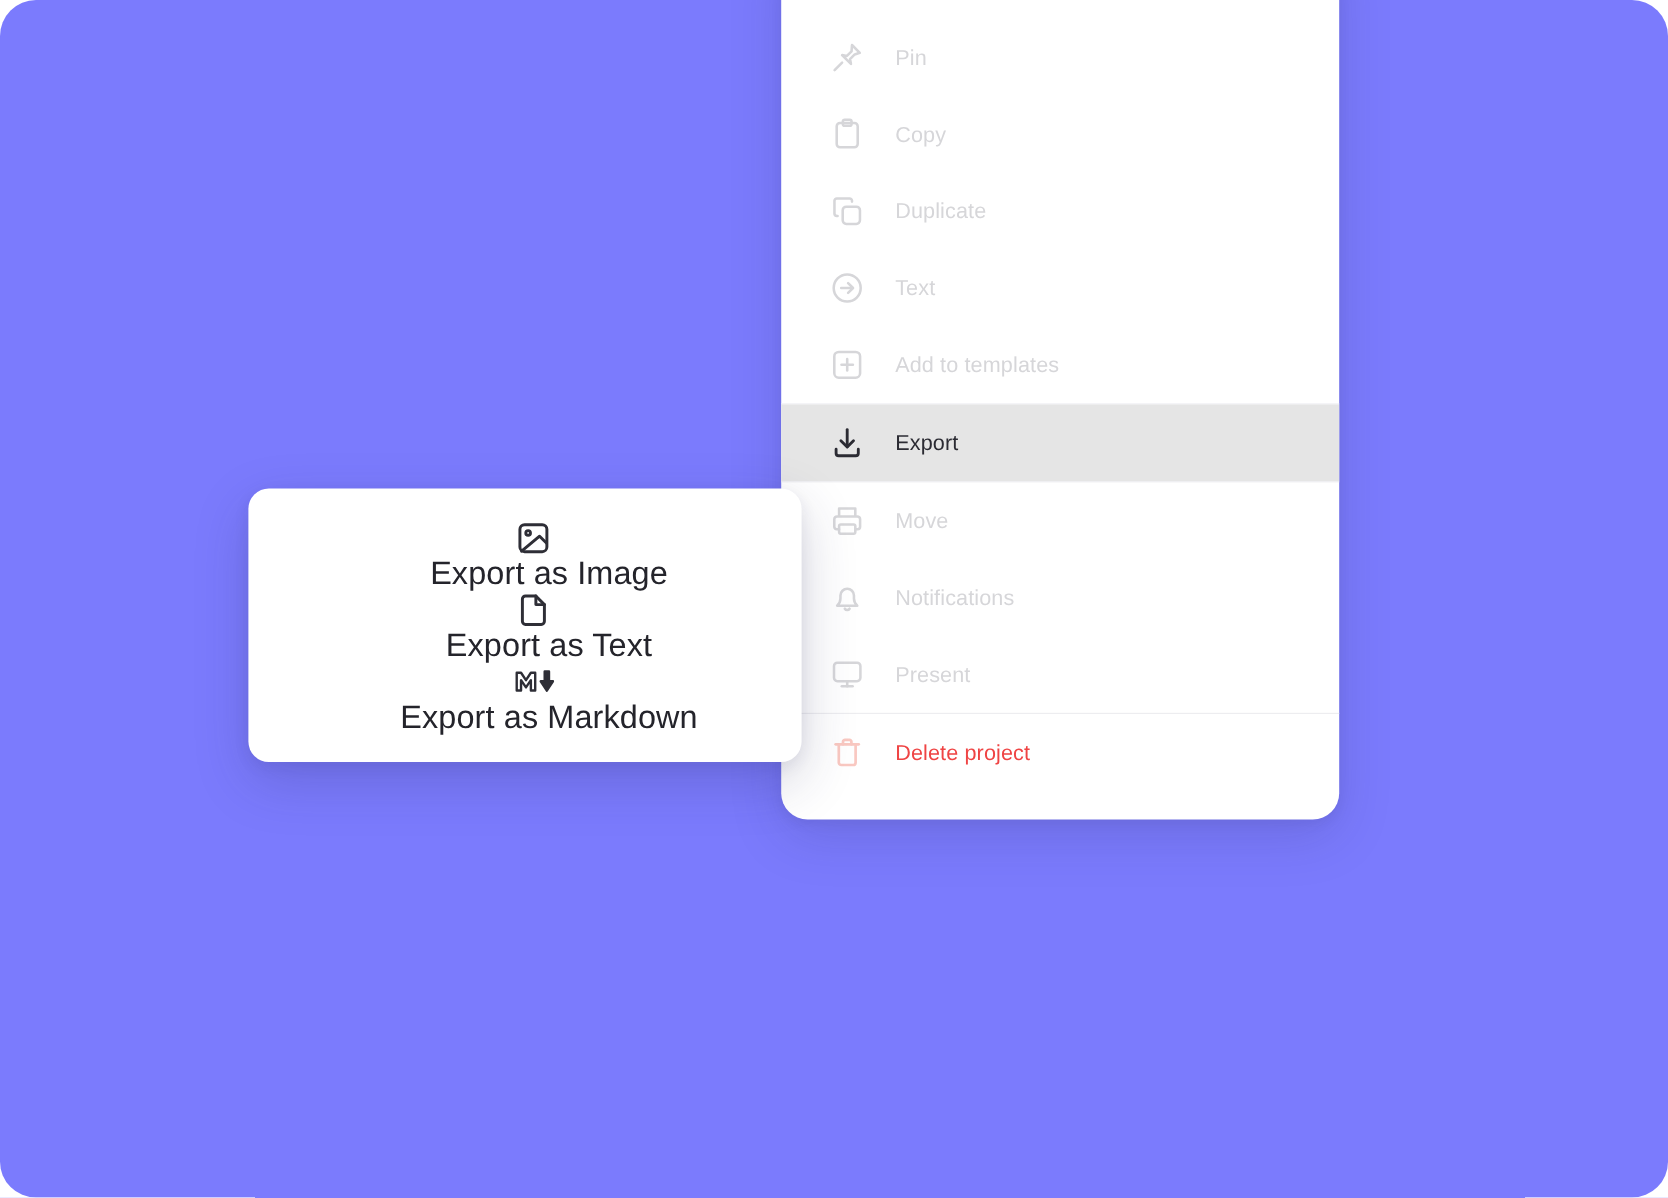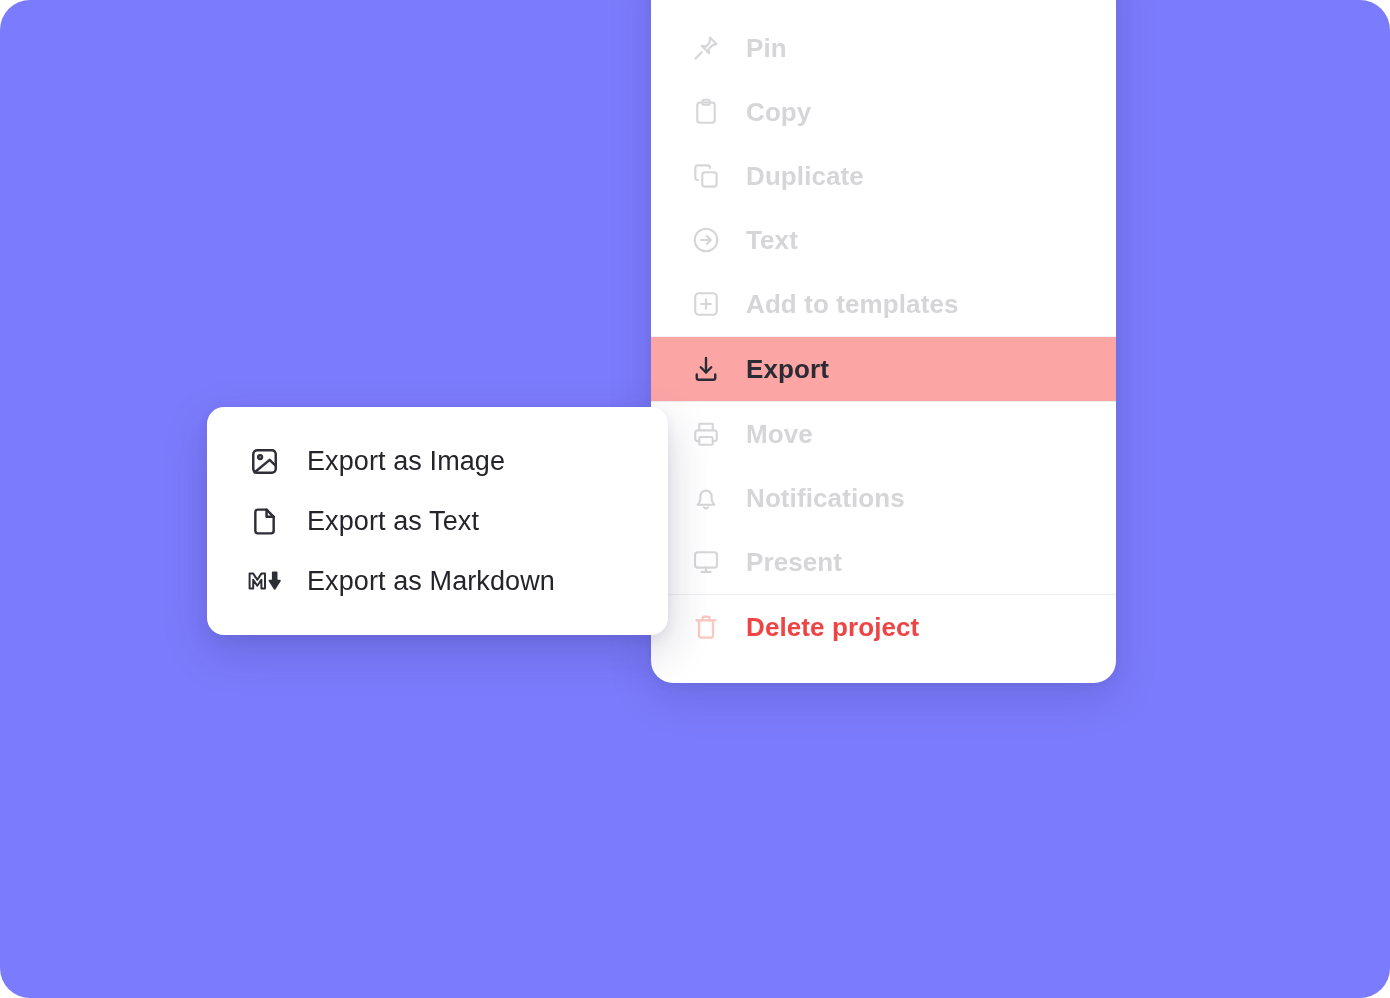--- a/index.html
+++ b/index.html
@@ -52,33 +52,32 @@
   .menu-row .m-icon {
     width: 34px;
     height: 34px;
     flex: 0 0 34px;
     display: flex;
     align-items: center;
     justify-content: center;
     margin-right: 23px;
   }
   .menu-row .m-label {
-    font-size: 26px;
+    font-size: 18px;
     letter-spacing: 0.1px;
     color: #d6d6d9;
     white-space: nowrap;
     line-height: 1;
-    font-weight: bold;
   }
   .menu-row .m-icon svg { display: block; }
   .menu-row.dim svg { stroke: #d6d6d9; }
 
   
   .menu-row.active {
-    background: #fca5a5;
+    background: #e5e5e5;
     text-align: center;
   }
   .menu-row.active .m-label { color: #2b2b33; }
   .menu-row.active svg { stroke: #2b2b33; }
 
   
   .menu-row.danger .m-label { color: #ef4444; }
   .menu-row.danger svg { stroke: #f9c8c1; }
 
   .separator {
@@ -102,20 +101,21 @@
     padding: 24px 0;
     box-sizing: border-box;
   }
   .sub-row {
     display: flex;
     align-items: center;
     height: 60px;
     padding-left: 40px;
     box-sizing: border-box;
     cursor: default;
+    flex-direction: column;
   }
   .sub-row .s-icon {
     width: 34px;
     height: 34px;
     flex: 0 0 34px;
     display: flex;
     align-items: center;
     justify-content: center;
     margin-right: 26px;
   }

